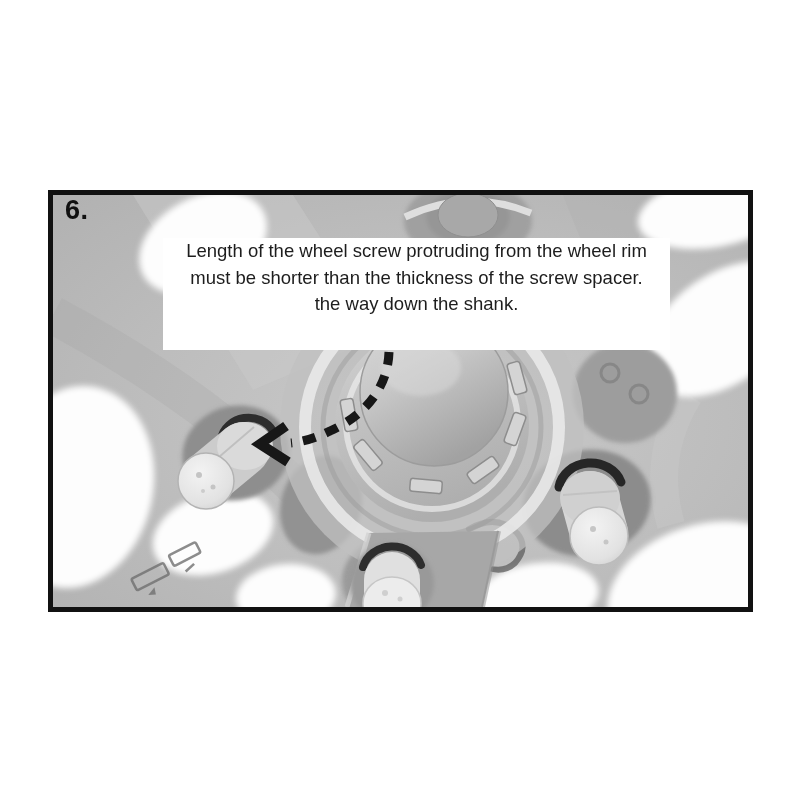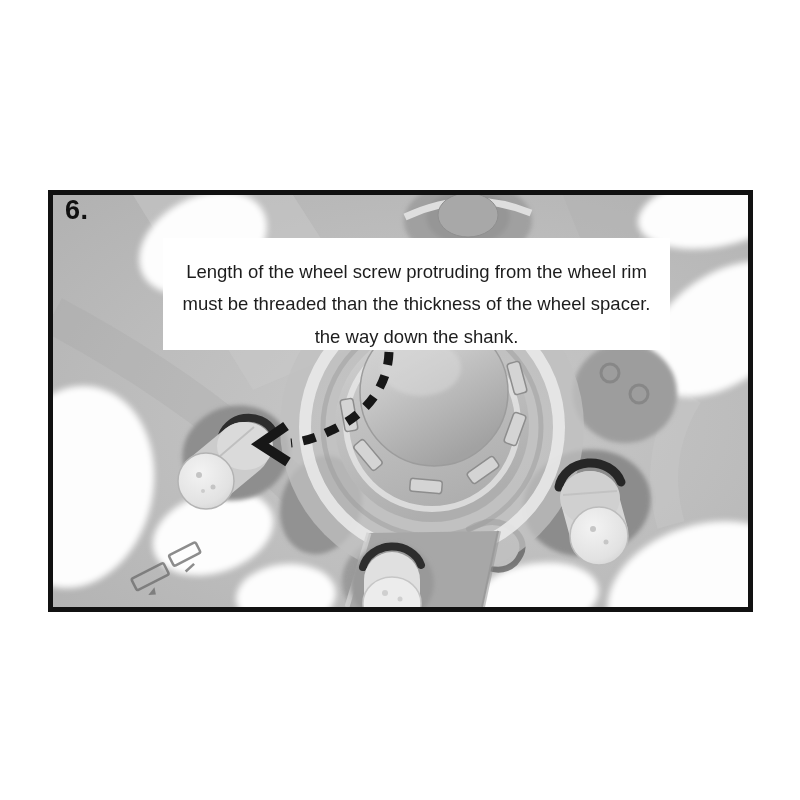--- a/index.html
+++ b/index.html
@@ -22,24 +22,23 @@
   .step-number {
     position: absolute; left: 12px; top: 0px;
     font-size: 27px; font-weight: 700; color: #101010;
     letter-spacing: 0.5px;
     z-index: 3;
   }
   .note-box {
     position: absolute; left: 110px; top: 43px;
     width: 507px; height: 112px;
     background: #ffffff;
-    display: flex; flex-direction: column; justify-content: flex-end;
+    display: flex; flex-direction: column; justify-content: flex-start;
     text-align: center;
     z-index: 2;
-    gap: 6px;
   }
   .note-line {
     white-space: nowrap;
     font-size: 18.5px; line-height: 26.5px;
     color: #1d1d1d;
   }
 </style>
 </head>
 <body>
 
@@ -175,17 +174,17 @@
     <g stroke="#171717" fill="none">
       <path d="M 336,157 C 335,190 315,219 277,236 C 263,243 249,247 238,248" stroke-width="9" stroke-dasharray="13 11"></path>
       <path d="M 233,231 L 207,249 L 235,267" stroke-width="10" stroke-linejoin="miter"></path>
     </g>
   </svg>
 
   <div class="step-number">6.</div>
 
   <div class="note-box">
     <div class="note-line">Length of the wheel screw protruding from the wheel rim</div>
-    <div class="note-line">must be threaded than the thickness of the wheel spacer.</div>
+    <div class="note-line">must be shorter than the thickness of the screw spacer.</div>
     <div class="note-line">the way down the shank.</div>
   </div>
 
 </div>
 
 </body></html>

